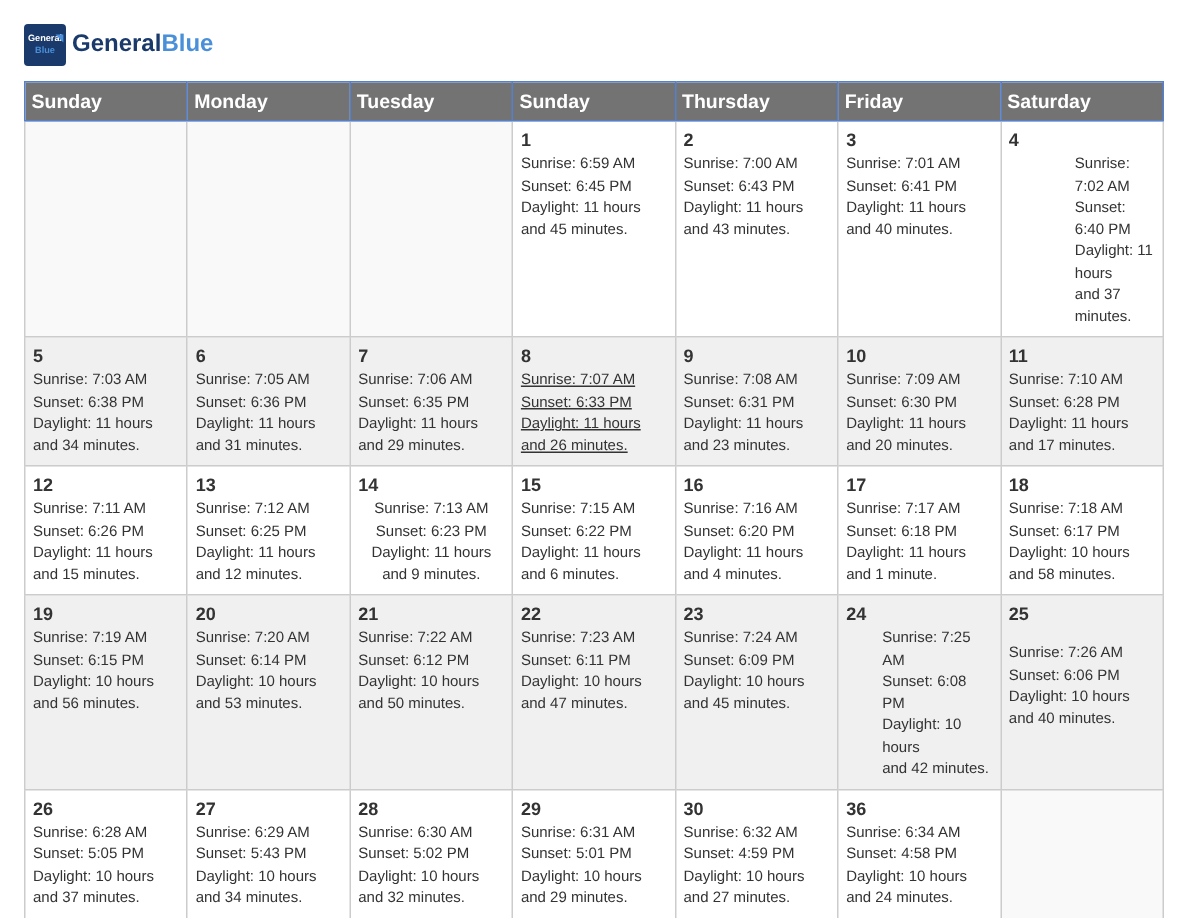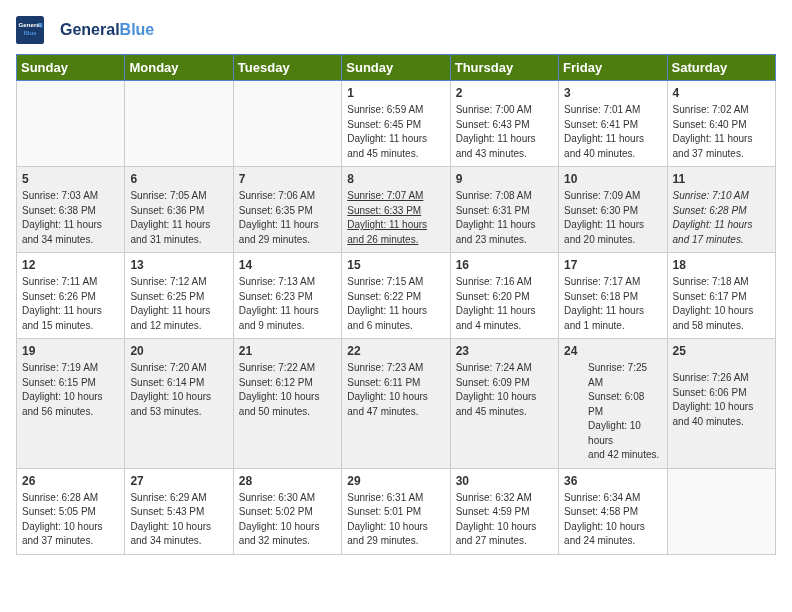--- a/index.html
+++ b/index.html
@@ -12,21 +12,21 @@
     }
     .header {
       display: flex;
       align-items: flex-start;
       justify-content: space-between;
       margin-bottom: 10px;
     }
     .logo {
       display: flex;
       align-items: center;
-      gap: 16px;
+      gap: 4px;
     }
     .logo-icon {
       width: 28px;
       height: 28px;
     }
     .title-block {
       text-align: right;
     }
     .month-title {
       font-size: 32px;
@@ -36,21 +36,21 @@
     .subtitle {
       font-size: 15px;
       color: #444;
     }
     .calendar {
       width: 100%;
       border-collapse: collapse;
       border: 1px solid #ccc;
     }
     .calendar th {
-      background-color: #4d7c0f;
+      background-color: #737373;
       color: #fff;
       padding: 5px 4px;
       font-size: 13px;
       font-weight: bold;
       text-align: left;
       border: 1px solid #5580cc;
     }
     .calendar td {
       vertical-align: top;
       padding: 5px 5px;
@@ -129,21 +129,21 @@
         </td>
         <td>
           <span class="day-num">3</span>
           <div class="day-info" style="white-space: pre-wrap;">Sunrise: 7:01 AM
 Sunset: 6:41 PM
 Daylight: 11 hours
 and 40 minutes.</div>
         </td>
         <td>
           <span class="day-num">4</span>
-          <div class="day-info" style="white-space: pre-wrap;">Sunrise: 7:02 AM
+          <div class="day-info" style="white-space: pre-wrap; margin-left: 44px;">Sunrise: 7:02 AM
 Sunset: 6:40 PM
 Daylight: 11 hours
 and 37 minutes.</div>
         </td>
       </tr>
       <tr class="row-shaded">
         <td>
           <span class="day-num">5</span>
           <div class="day-info" style="white-space: pre-wrap;">Sunrise: 7:03 AM
 Sunset: 6:38 PM
@@ -180,21 +180,21 @@
         </td>
         <td>
           <span class="day-num">10</span>
           <div class="day-info" style="white-space: pre-wrap;">Sunrise: 7:09 AM
 Sunset: 6:30 PM
 Daylight: 11 hours
 and 20 minutes.</div>
         </td>
         <td>
           <span class="day-num">11</span>
-          <div class="day-info" style="white-space: pre-wrap; font-style: italic;">Sunrise: 7:10 AM
+          <div class="day-info" style="white-space: pre-wrap;">Sunrise: 7:10 AM
 Sunset: 6:28 PM
 Daylight: 11 hours
 and 17 minutes.</div>
         </td>
       </tr>
       <tr>
         <td>
           <span class="day-num">12</span>
           <div class="day-info" style="white-space: pre-wrap;">Sunrise: 7:11 AM
 Sunset: 6:26 PM
@@ -203,21 +203,21 @@
         </td>
         <td>
           <span class="day-num">13</span>
           <div class="day-info" style="white-space: pre-wrap;">Sunrise: 7:12 AM
 Sunset: 6:25 PM
 Daylight: 11 hours
 and 12 minutes.</div>
         </td>
         <td>
           <span class="day-num">14</span>
-          <div class="day-info" style="white-space: pre-wrap;">Sunrise: 7:13 AM
+          <div class="day-info" style="white-space: pre-wrap; text-align: center;">Sunrise: 7:13 AM
 Sunset: 6:23 PM
 Daylight: 11 hours
 and 9 minutes.</div>
         </td>
         <td>
           <span class="day-num">15</span>
           <div class="day-info" style="white-space: pre-wrap;">Sunrise: 7:15 AM
 Sunset: 6:22 PM
 Daylight: 11 hours
 and 6 minutes.</div>

